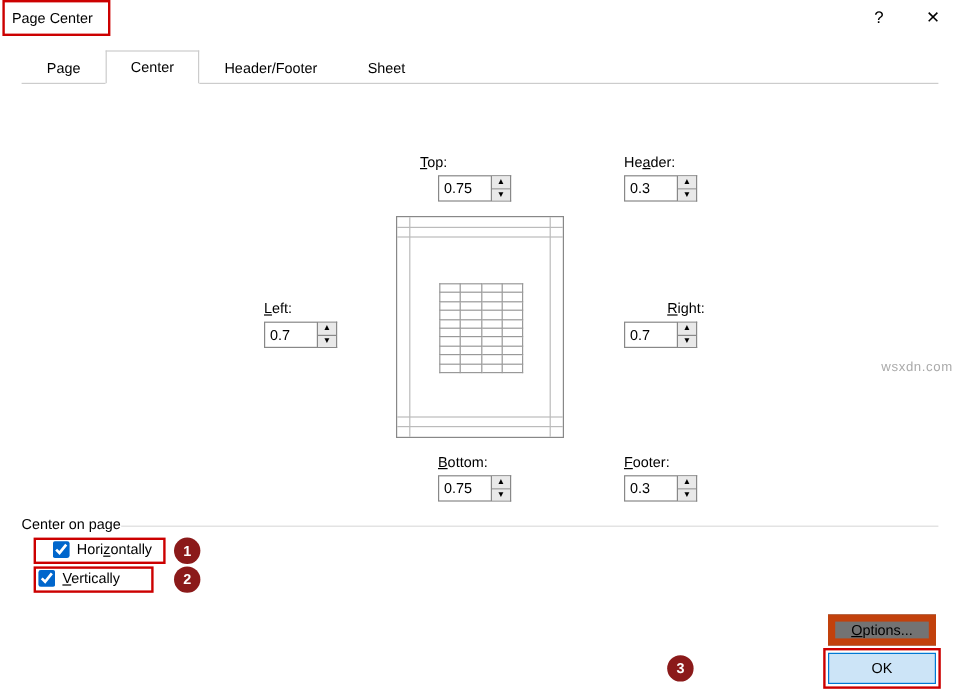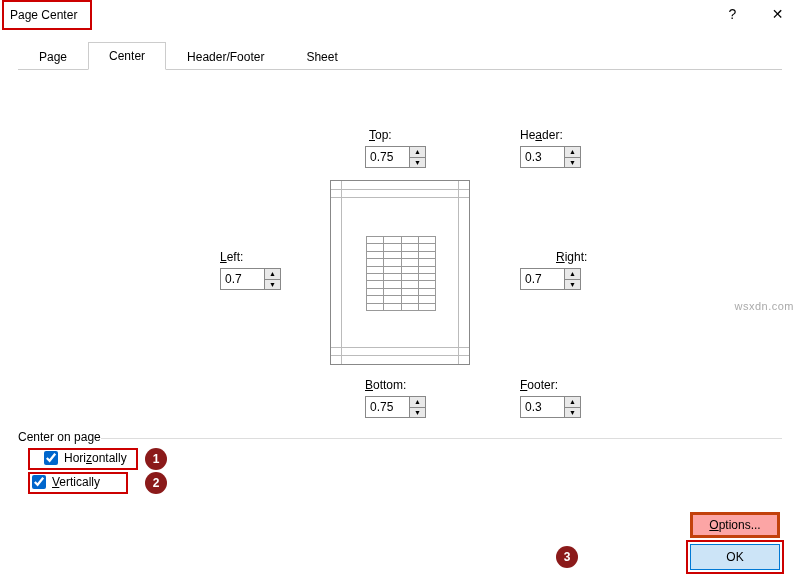--- a/index.html
+++ b/index.html
@@ -27,21 +27,21 @@
   .preview .grid table { width: 100%; height: 100%; border-collapse: collapse; }
   .preview .grid td { border: 1px solid #999; }
   .fieldset-label { position: absolute; left: 18px; top: 360px; background: #fff; font-size: 12px; }
   .fieldset-line { position: absolute; left: 18px; right: 18px; top: 368px; height: 1px; background: #ddd; }
   .chkrow { position: absolute; display: flex; align-items: center; }
   .chkrow input { width: 14px; height: 14px; margin: 0 6px 0 0; accent-color: #0066cc; }
   .chk-highlight1 { position: absolute; left: 28px; top: 378px; width: 110px; height: 22px; border: 2px solid #c00; pointer-events: none; }
   .chk-highlight2 { position: absolute; left: 28px; top: 402px; width: 100px; height: 22px; border: 2px solid #c00; pointer-events: none; }
   .badge { position: absolute; width: 22px; height: 22px; border-radius: 50%; background: #8b1a1a; color: #fff; display: flex; align-items: center; justify-content: center; font-weight: bold; font-size: 12px; }
   .btnrow { position: absolute; right: 20px; display: flex; gap: 10px; }
-  .btn { min-width: 90px; height: 26px; border: 3px solid #c2410c; background: #fca5a5; display: flex; align-items: center; justify-content: center; }
+  .btn { min-width: 90px; height: 26px; border: 6px solid #c2410c; background: #737373; display: flex; align-items: center; justify-content: center; }
   .ok-btn { background: #cce4f7; border: 1px solid #0078d4; }
   .ok-highlight { position: absolute; border: 2px solid #c00; pointer-events: none; }
   .u { text-decoration: underline; }
   .watermark { position: absolute; right: 6px; top: 300px; font-size: 11px; color: #aaa; letter-spacing: 0.5px; pointer-events: none; }
 </style>
 </head>
 <body>
 
 <div class="titlebar">
   <span class="titlebar-title">Page Center</span>
@@ -58,21 +58,21 @@
 
 <div class="tabs">
   <div class="tab">Page</div>
   <div class="tab active">Center</div>
   <div class="tab">Header/Footer</div>
   <div class="tab">Sheet</div>
 </div>
 
 <div class="content">
 
-  <div class="lbl" style="left:369px; top:58px;"><span class="u">T</span><span>op:</span></div>
+  <div class="lbl" style="left:350px; top:58px;"><span class="u">T</span><span>op:</span></div>
   <div class="spin" style="left:365px; top:76px;">
     <input value="0.75" style="">
     <div class="spinbtns">
         <div>▲</div>
         <div>▼</div>
       </div>
   </div>
 
   <div class="lbl" style="left:520px; top:58px;">He<span class="u">a</span>der:</div>
   <div class="spin" style="left:520px; top:76px;">

